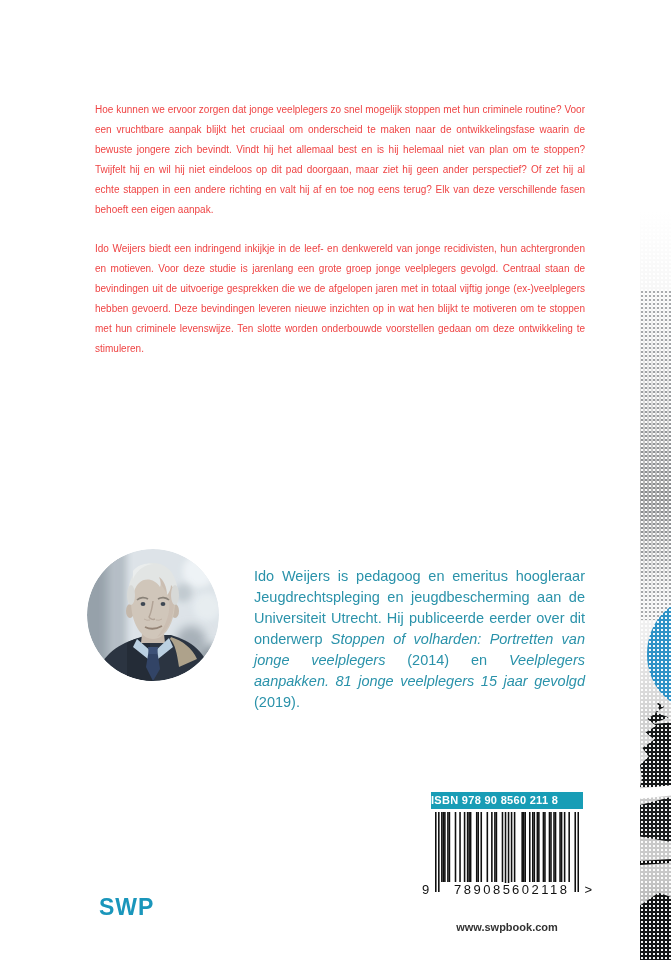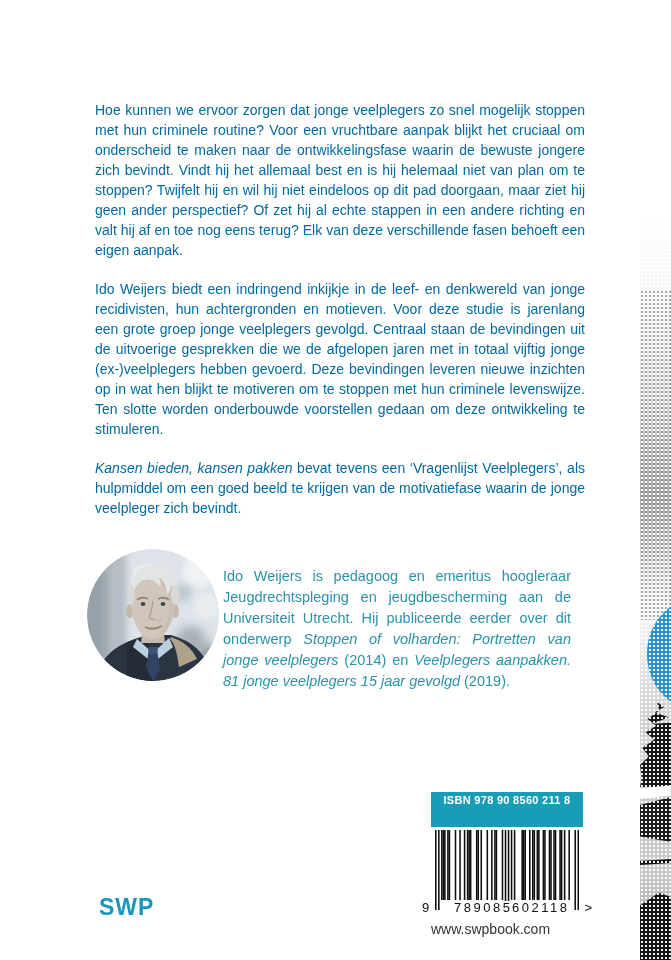--- a/index.html
+++ b/index.html
@@ -4,50 +4,50 @@
 <style>
   html,body { margin:0; padding:0; background:#ffffff; }
   .cover {
     position:relative; width:671px; height:960px; background:#ffffff;
     font-family:"Liberation Sans", sans-serif; overflow:hidden;
   }
 
   
   .blurb {
     position:absolute; left:95px; top:100px; width:490px;
-    color:#0369a1; font-size:14px; line-height:20px; text-align:justify;
+    color:#ef4444; font-size:10px; line-height:20px; text-align:justify;
   }
   .blurb p { margin:0 0 19px 0; }
   .ital { font-style:italic; }
 
   
   .author-row { position:absolute; left:87px; top:549px; width:498px; display:flex; }
   .photo { width:132px; height:132px; border-radius:50%; overflow:hidden; flex:none; }
   .bio {
-    margin-left:4px; margin-top:17px; width:348px;
+    margin-left:35px; margin-top:17px; width:348px;
     color:#2a92aa; font-size:14.5px; line-height:21px; text-align:justify;
   }
 
   
   .isbn-box { position:absolute; left:431px; top:792px; width:152px; }
   .isbn-label {
     background:#189db6; color:#ffffff; font-size:11px; font-weight:700;
-    text-align:center; height:35px; line-height:17px; letter-spacing:0.3px;
+    text-align:left; height:17px; line-height:17px; letter-spacing:0.3px;
   }
   .barcode { position:relative; width:144px; height:86px; margin:3px auto 0; }
   #bc-svg { display:block; fill:#101010; }
   .bc-digits span { position:absolute; bottom:2px; font-size:13px; color:#111; background:#fff; line-height:1; }
   .d-first { left:-13px; }
   .d-g1 { left:19px; width:57px; text-align:center; letter-spacing:2.5px; }
   .d-g2 { left:77px; width:57px; text-align:center; letter-spacing:2.5px; }
   .d-arrow { right:-13px; }
 
   
   .swp { position:absolute; left:99px; top:894px; color:#1a96bb; font-size:23px; font-weight:800; letter-spacing:1px;text-align:center; }
-  .site { position:absolute; left:431px; top:921px; width:152px; color:#333333; font-size:14px; }
+  .site { position:absolute; left:431px; top:921px; width:152px; text-align:center; color:#333333; font-size:11px;font-weight:bold; }
 
   
   .strip {
     position:absolute; right:0; top:0; width:31px; height:960px; overflow:hidden;
     background:linear-gradient(to bottom,
       #ffffff 0%, #ffffff 22%, #f7f7f7 30%, #ebebeb 36%, #dadada 42%,
       #c2c2c2 47%, #adadad 52%, #c8c8c8 56%, #e5e5e5 60%, #f4f4f4 63%,
       #ececec 67%, #dedede 71%, #cfcfcf 75%, #d9d9d9 80%, #c3c3c3 85%,
       #cccccc 90%, #b5b5b5 95%, #9e9e9e 100%);
   }
@@ -73,21 +73,20 @@
           clip-path:polygon(0 22%,60% 4%,100% 10%,100% 100%,0 100%); }
 </style>
 </head>
 <body>
 
 <div class="cover">
 
   <div class="blurb">
     <p>Hoe kunnen we ervoor zorgen dat jonge veelplegers zo snel mogelijk stoppen met hun criminele routine? Voor een vruchtbare aanpak blijkt het cruciaal om onderscheid te maken naar de ontwikkelingsfase waarin de bewuste jongere zich bevindt. Vindt hij het allemaal best en is hij helemaal niet van plan om te stoppen? Twijfelt hij en wil hij niet eindeloos op dit pad doorgaan, maar ziet hij geen ander perspectief? Of zet hij al echte stappen in een andere richting en valt hij af en toe nog eens terug? Elk van deze verschillende fasen behoeft een eigen aanpak.</p>
     <p>Ido Weijers biedt een indringend inkijkje in de leef- en denkwereld van jonge recidivisten, hun achtergronden en motieven. Voor deze studie is jarenlang een grote groep jonge veelplegers gevolgd. Centraal staan de bevindingen uit de uitvoerige gesprekken die we de afgelopen jaren met in totaal vijftig jonge (ex-)veelplegers hebben gevoerd. Deze bevindingen leveren nieuwe inzichten op in wat hen blijkt te motiveren om te stoppen met hun criminele levenswijze. Ten slotte worden onderbouwde voorstellen gedaan om deze ontwikkeling te stimuleren.</p>
-    <p><span class="ital">Kansen bieden, kansen pakken</span><span> bevat tevens een ‘Vragenlijst Veelplegers’, als hulpmiddel om een goed beeld te krijgen van de motivatiefase waarin de jonge veelpleger zich bevindt.</span></p>
   </div>
 
   <div class="author-row">
     <div class="photo">
       <svg viewBox="0 0 132 132" width="132" height="132">
         <defs>
           <clipPath id="pclip">
               <circle cx="66" cy="66" r="66"></circle>
             </clipPath>
           <filter id="soft" x="-40%" y="-40%" width="180%" height="180%">

